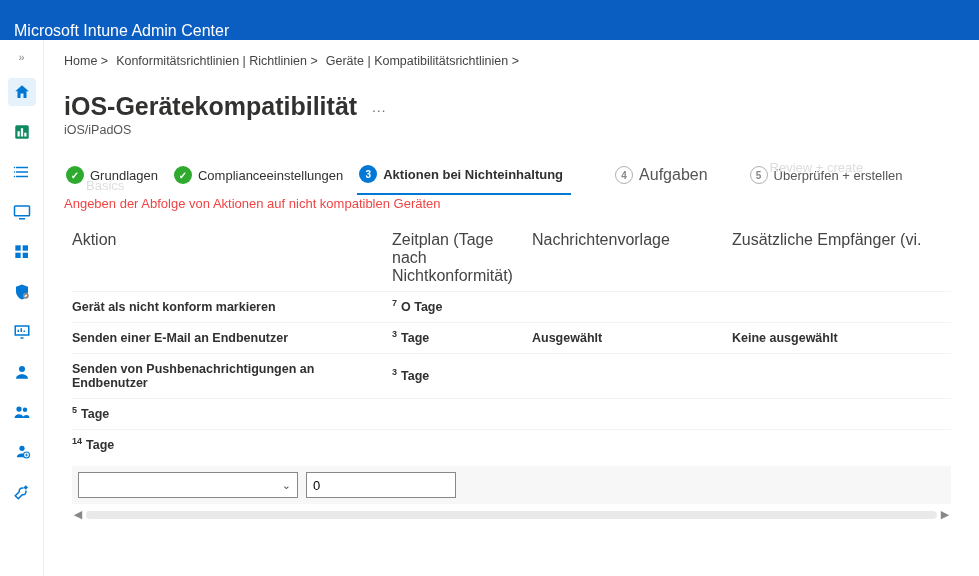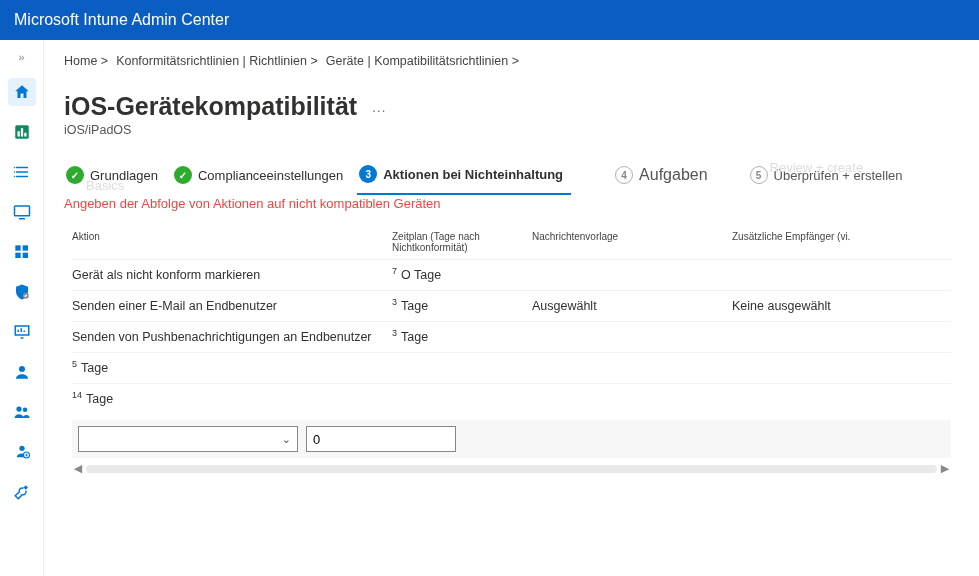--- a/index.html
+++ b/index.html
@@ -1,19 +1,19 @@
 <!DOCTYPE html>
 <html><head>
 <meta charset="utf-8">
 <style>
   * { box-sizing: border-box; margin: 0; padding: 0; font-family: "Segoe UI", Arial, sans-serif; }
   body { width: 979px; height: 576px; overflow: hidden; background: #fff; color: #323130; }
 
   
-  .topbar { height: 40px; background: #0a5dc1; color: #fff; display: flex; align-items: center; padding: 0 14px; font-size: 16px; font-weight: 400; }
+  .topbar { height: 40px; background: #0a5dc1; color: #fff; display: flex; align-items: flex-end; padding: 0 14px; font-size: 16px; font-weight: 400; }
 
   
   .shell { display: flex; height: calc(576px - 40px); }
   .sidenav { width: 44px; background: #fff; border-right: 1px solid #ededed; display: flex; flex-direction: column; align-items: center; padding-top: 8px; gap: 12px; }
   .sidenav .navicon { width: 28px; height: 28px; display: flex; align-items: center; justify-content: center; color: #0078d4; cursor: pointer; border-radius: 4px; }
   .sidenav .navicon.selected { background: #e5f1fb; }
   .sidenav .chev { color: #888; font-size: 11px; width: 28px; height: 18px; display:flex; align-items:center; justify-content:center; }
 
   .main { flex: 1; padding: 14px 20px 0 20px; overflow: hidden; position: relative; }
 
@@ -31,26 +31,26 @@
   .wstep.current .badge { background: #0078d4; color: #fff; }
   .wstep.upcoming .badge { border: 1px solid #b0b0b0; color: #888; background: #fff; }
   .wstep.upcoming { color: #555; }
   .wstep .faint { color: #ddd; position:absolute; }
   .wstep.big { font-size: 16px; }
 
   .sectionlabel { font-size: 13px; color: #ef4444; }
 
   
   .tablewrap { margin-top: 14px; border: 0; padding: 0 8px; }
-  .thead { display: flex; font-size: 10px; color: #444; padding: 6px 0; }
+  .thead { display: flex; font-size: 16px; color: #444; padding: 6px 0; }
   .col-a { width: 320px; }
   .col-s { width: 140px; }
   .col-t { width: 200px; }
   .col-r { flex:1; }
-  .trow { display: flex; font-size: 12.5px; padding: 8px 0; border-top: 1px solid #f3f3f3; align-items: center; }
+  .trow { display: flex; font-size: 12.5px; padding: 8px 0; border-top: 1px solid #f3f3f3; align-items: center; font-weight: bold; }
   .trow .col-s { display:flex; align-items:center; gap:4px; }
   .trow .col-s .sup { font-size: 9px; position: relative; top:-4px; }
 
   .inputrow { display: flex; gap: 8px; margin-top: 6px; background:#f7f7f7; padding:6px; align-items:center; }
   .combo { width: 220px; height: 26px; border: 1px solid #8a8886; background:#fff; display:flex; align-items:center; justify-content:flex-end; padding: 0 6px; cursor:pointer; }
   .combo .chevd { font-size: 11px; color:#555; }
   .numin { width: 150px; height: 26px; border: 1px solid #8a8886; background:#fff; padding: 0 6px; font-size: 13px; }
 
   .scroll { display:flex; align-items:center; margin-top:4px; }
   .scroll .arrow { width:12px; color:#888; font-size:11px; text-align:center; cursor:pointer; }

